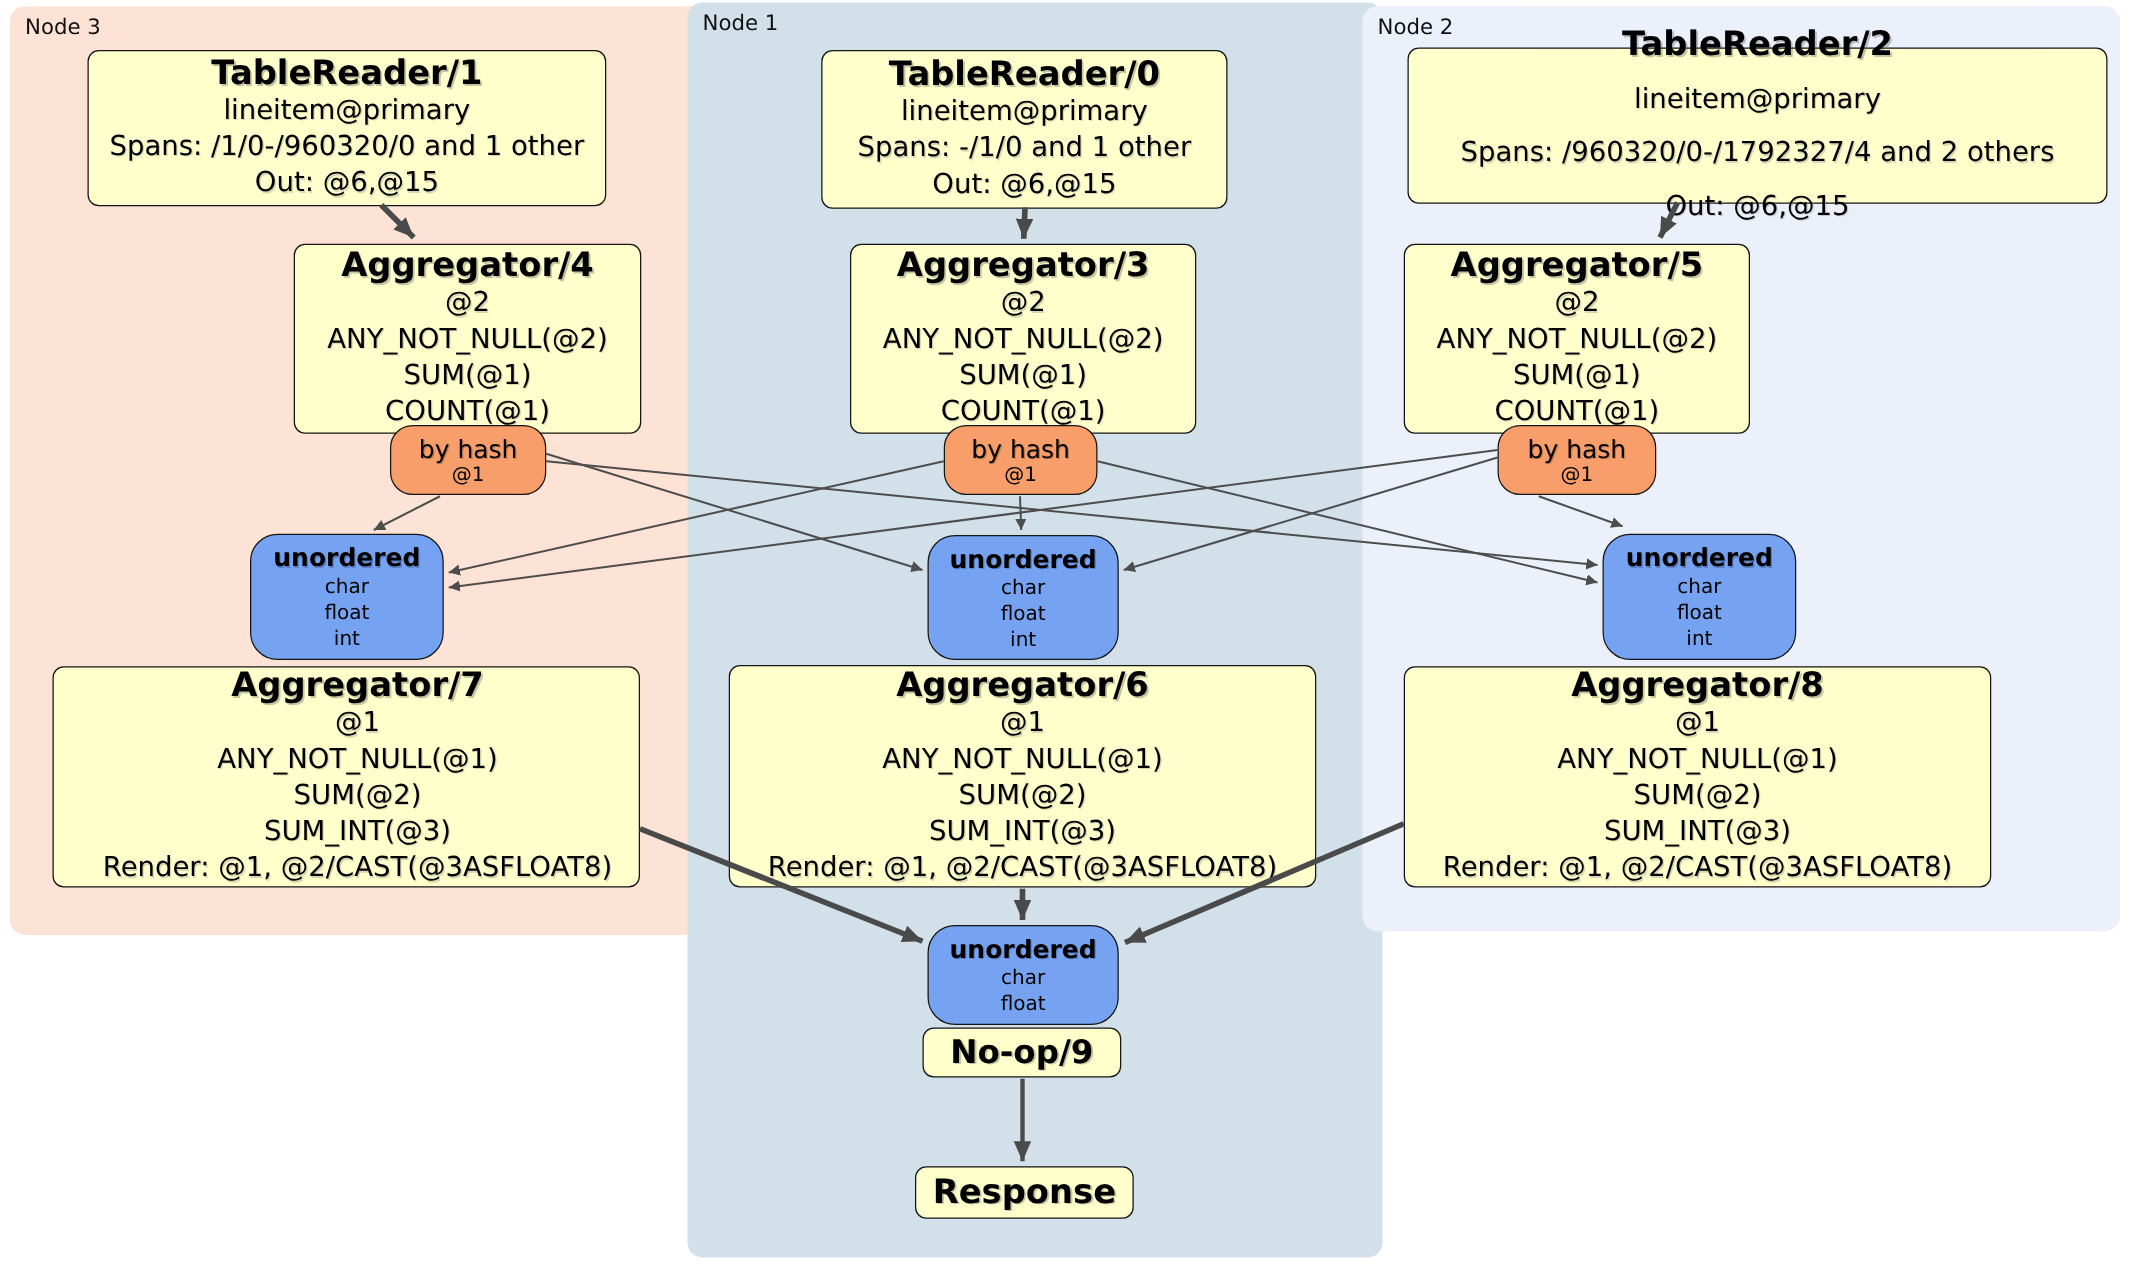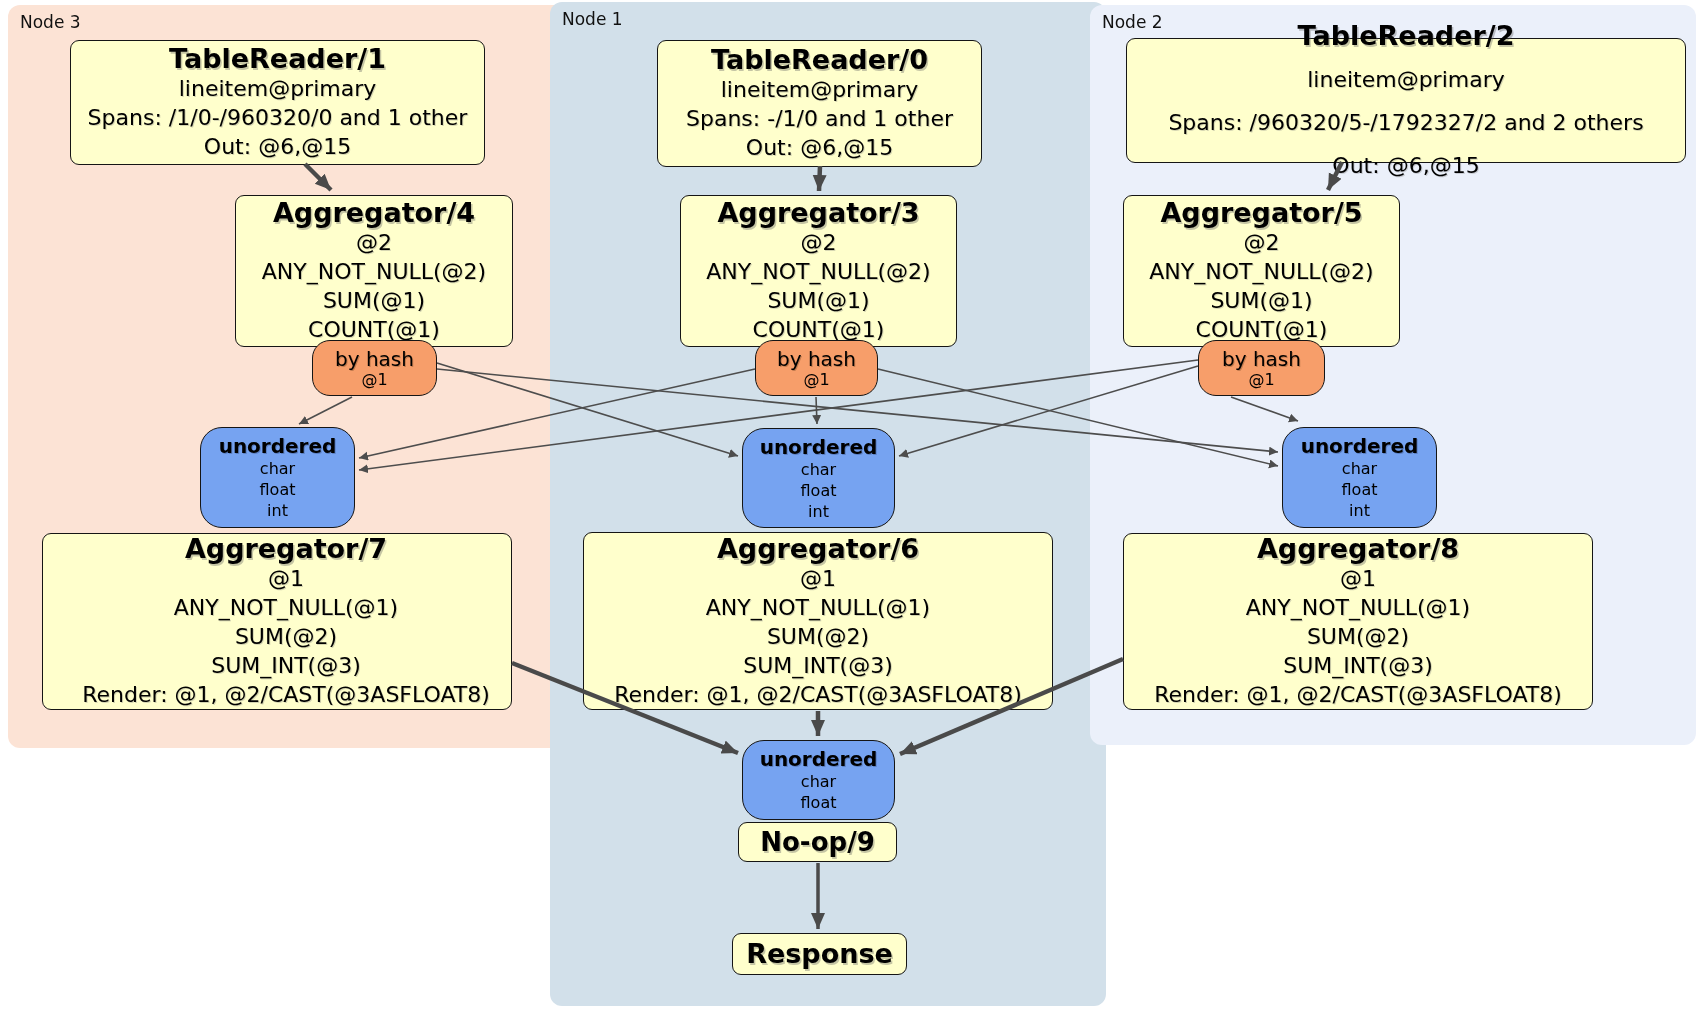--- a/index.html
+++ b/index.html
@@ -59,21 +59,21 @@
   </div>
   <div class="box" style="left:657px;top:40px;width:325px;height:127px;">
     <span class="t">TableReader/0</span>
     <span class="l">lineitem@primary</span>
     <span class="l">Spans: -/1/0 and 1 other</span>
     <span class="l">Out: @6,@15</span>
   </div>
   <div class="box" style="left:1126px;top:38px;width:560px;height:125px;gap:14px;">
     <span class="t">TableReader/2</span>
     <span class="l">lineitem@primary</span>
-    <span class="l">Spans: /960320/5-/1792327/2 and 2 others</span>
+    <span class="l">Spans: /960320/0-/1792327/4 and 2 others</span>
     <span class="l">Out: @6,@15</span>
   </div>
 
   <div class="box" style="left:235px;top:195px;width:278px;height:152px;">
     <span class="t">Aggregator/4</span>
     <span class="l">@2</span>
     <span class="l">ANY_NOT_NULL(@2)</span>
     <span class="l">SUM(@1)</span>
     <span class="l">COUNT(@1)</span>
   </div>

